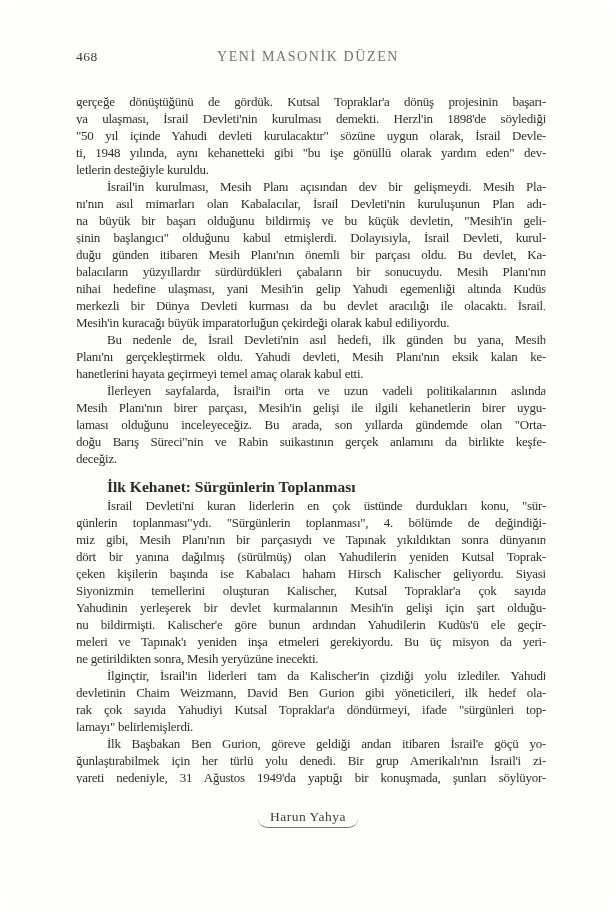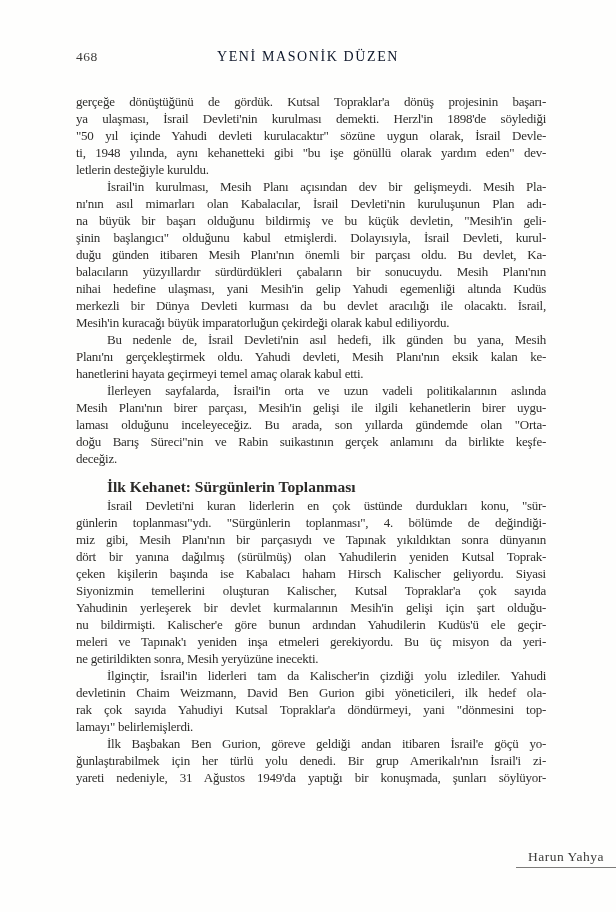--- a/index.html
+++ b/index.html
@@ -1,36 +1,36 @@
 <!DOCTYPE html>
 <html><head>
 <meta charset="utf-8">
 <style>
-  * { margin: 0; padding: 0; box-sizing: border-box; }
+  * { margin: 0; padding: 0; box-sizing: border-box; border-radius: 26px; }
   html, body { width: 616px; height: 912px; overflow: hidden; }
   body { background: #ffffff; }
 
   .page {
     position: relative;
     width: 616px;
     height: 912px;
     background: #fefefd;
     color: #2f2e2c;
     font-family: "Liberation Serif", "DejaVu Serif", serif;
   }
 
   
   .header { position: absolute; top: 49px; left: 0; right: 0; height: 18px; }
   .pagenum {
     position: absolute; left: 76px; top: 0;
     font-size: 13.5px; letter-spacing: 0.5px; color: #3c3b39;
   }
   .running-title {
     display: block; text-align: center;
-    font-size: 14px; letter-spacing: 1.6px; color: #0f172a;
+    font-size: 14px; letter-spacing: 1.6px; color: #737373;
   }
 
   
   .body {
     position: absolute; top: 93px; left: 76px; width: 470px;
     font-size: 13px; line-height: 17px; letter-spacing: -0.25px;
     color: #2f2e2c;
   }
   .para { margin: 0; }
   .line {
@@ -42,22 +42,22 @@
 
   .heading {
     font-weight: bold; font-size: 15.5px; line-height: 21px;
     padding-left: 31px; margin-top: 9px; 
     letter-spacing: 0; text-align: left; text-align-last: left;
     color: #2b2a28;
   }
 
   
   .footer {
-    position: absolute; top: 849px; left: 0; right: 0;
-    text-align: right; font-size: 13.5px; color: #3c3b39;
+    position: absolute; top: 809px; left: 0; right: 0;
+    text-align: center; font-size: 13.5px; color: #3c3b39;
   }
   .author {
     display: inline-block; padding: 0 12px 2px;
     border-bottom: 1px solid #7c7b79; letter-spacing: 0.5px;
   }
 </style>
 </head>
 <body>
 
 <div class="page">
@@ -107,21 +107,21 @@
         <div class="line">çeken kişilerin başında ise Kabalacı haham Hirsch Kalischer geliyordu. Siyasi</div>
         <div class="line">Siyonizmin temellerini oluşturan Kalischer, Kutsal Topraklar'a çok sayıda</div>
         <div class="line">Yahudinin yerleşerek bir devlet kurmalarının Mesih'in gelişi için şart olduğu-</div>
         <div class="line">nu bildirmişti. Kalischer'e göre bunun ardından Yahudilerin Kudüs'ü ele geçir-</div>
         <div class="line">meleri ve Tapınak'ı yeniden inşa etmeleri gerekiyordu. Bu üç misyon da yeri-</div>
         <div class="line last">ne getirildikten sonra, Mesih yeryüzüne inecekti.</div>
       </div>
       <div class="para">
         <div class="line indent">İlginçtir, İsrail'in liderleri tam da Kalischer'in çizdiği yolu izlediler. Yahudi</div>
         <div class="line">devletinin Chaim Weizmann, David Ben Gurion gibi yöneticileri, ilk hedef ola-</div>
-        <div class="line">rak çok sayıda Yahudiyi Kutsal Topraklar'a döndürmeyi, yani "dönmesini top-</div>
+        <div class="line">rak çok sayıda Yahudiyi Kutsal Topraklar'a döndürmeyi, ifade "sürgünleri top-</div>
         <div class="line last">lamayı" belirlemişlerdi.</div>
       </div>
       <div class="para">
         <div class="line indent">İlk Başbakan Ben Gurion, göreve geldiği andan itibaren İsrail'e göçü yo-</div>
         <div class="line">ğunlaştırabilmek için her türlü yolu denedi. Bir grup Amerikalı'nın İsrail'i zi-</div>
         <div class="line">yareti nedeniyle, 31 Ağustos 1949'da yaptığı bir konuşmada, şunları söylüyor-</div>
       </div>
     </div>
 
   <div class="footer">

